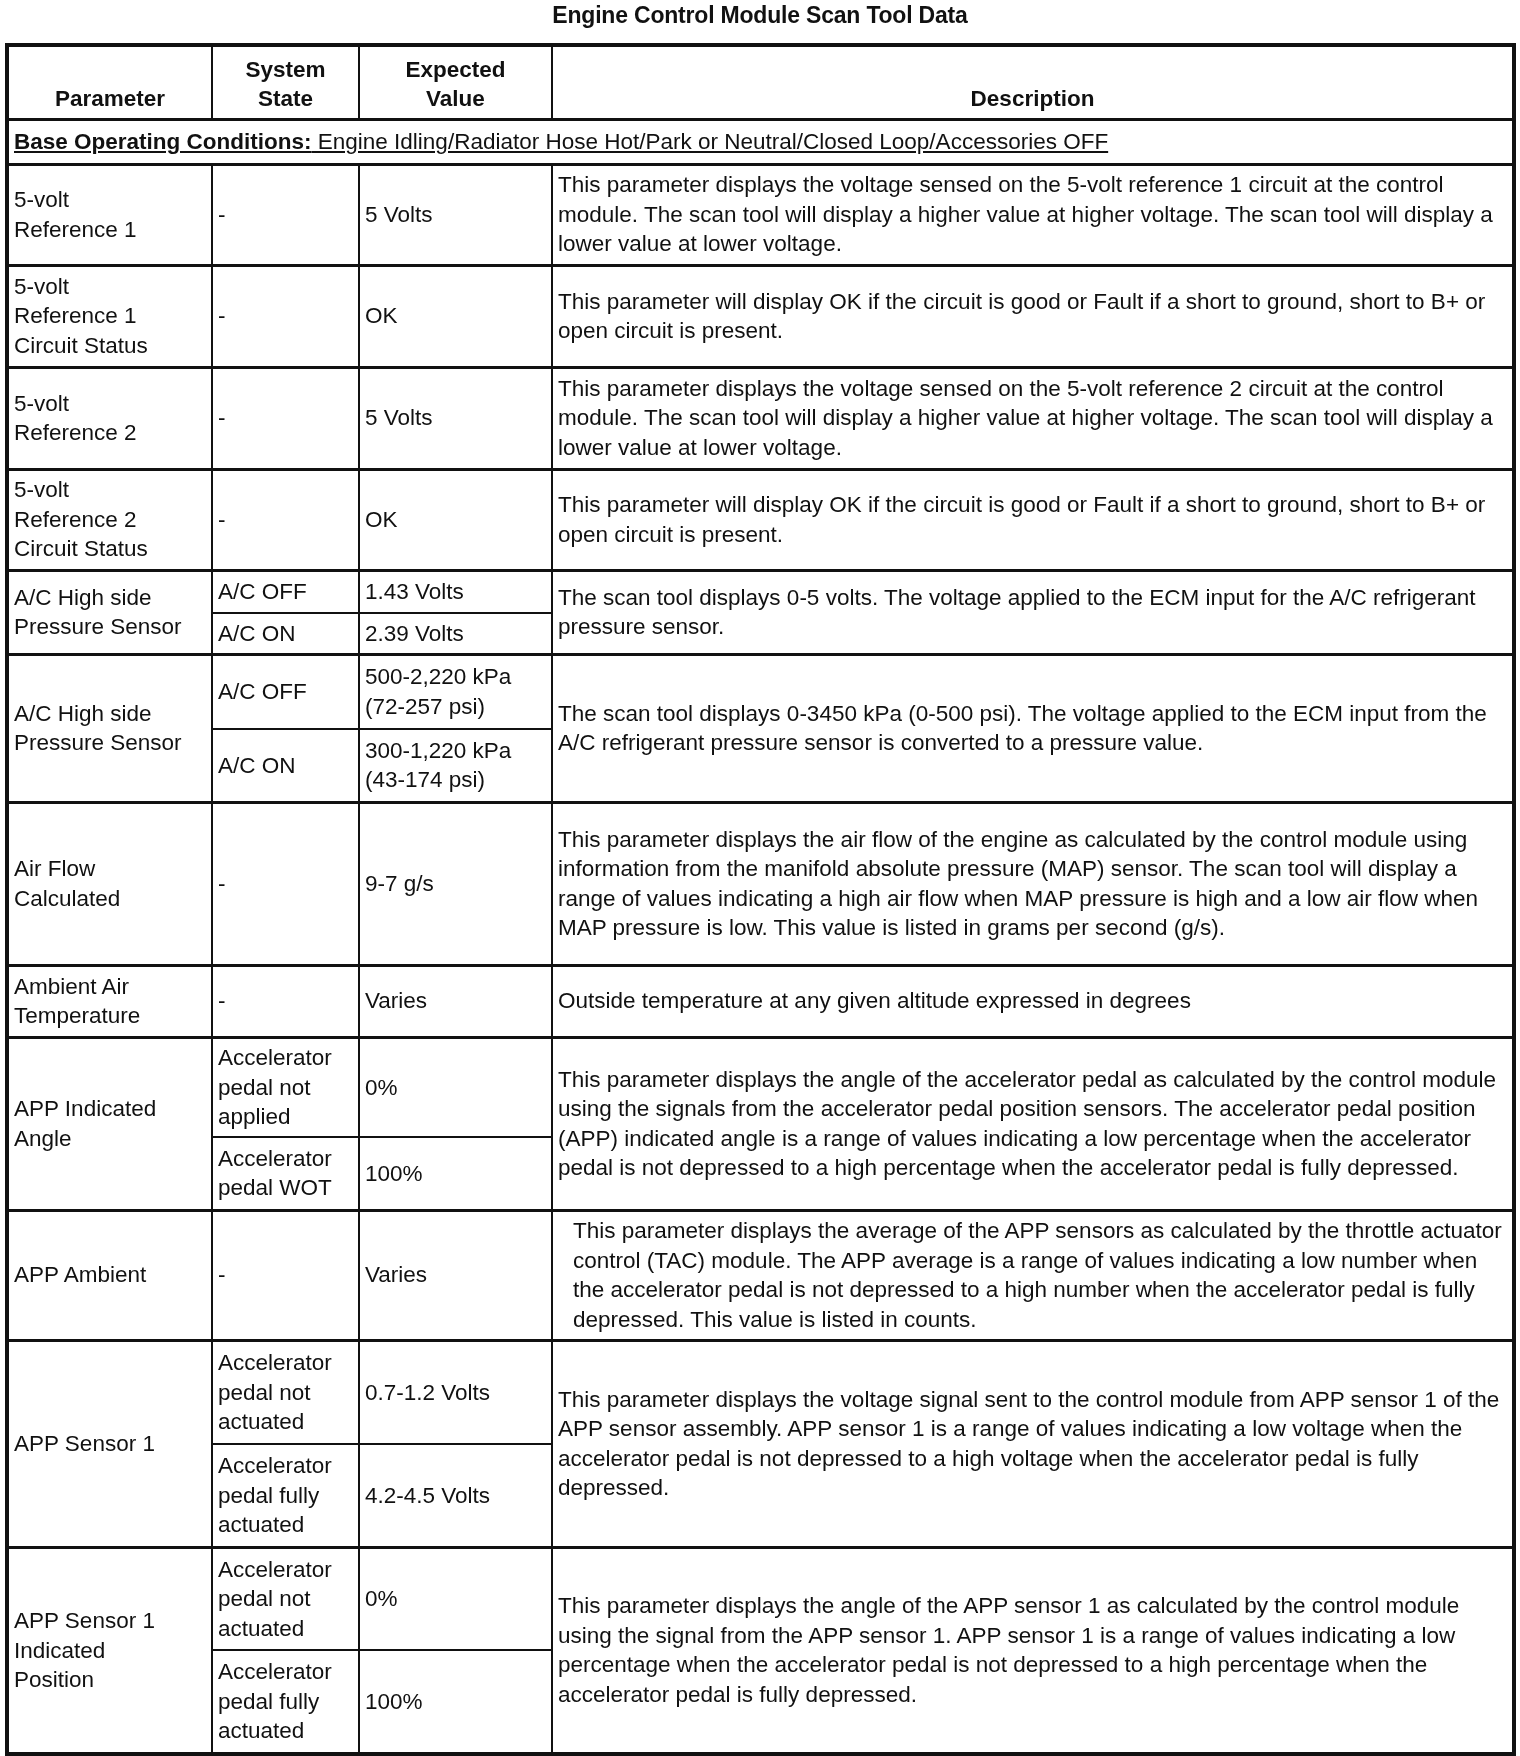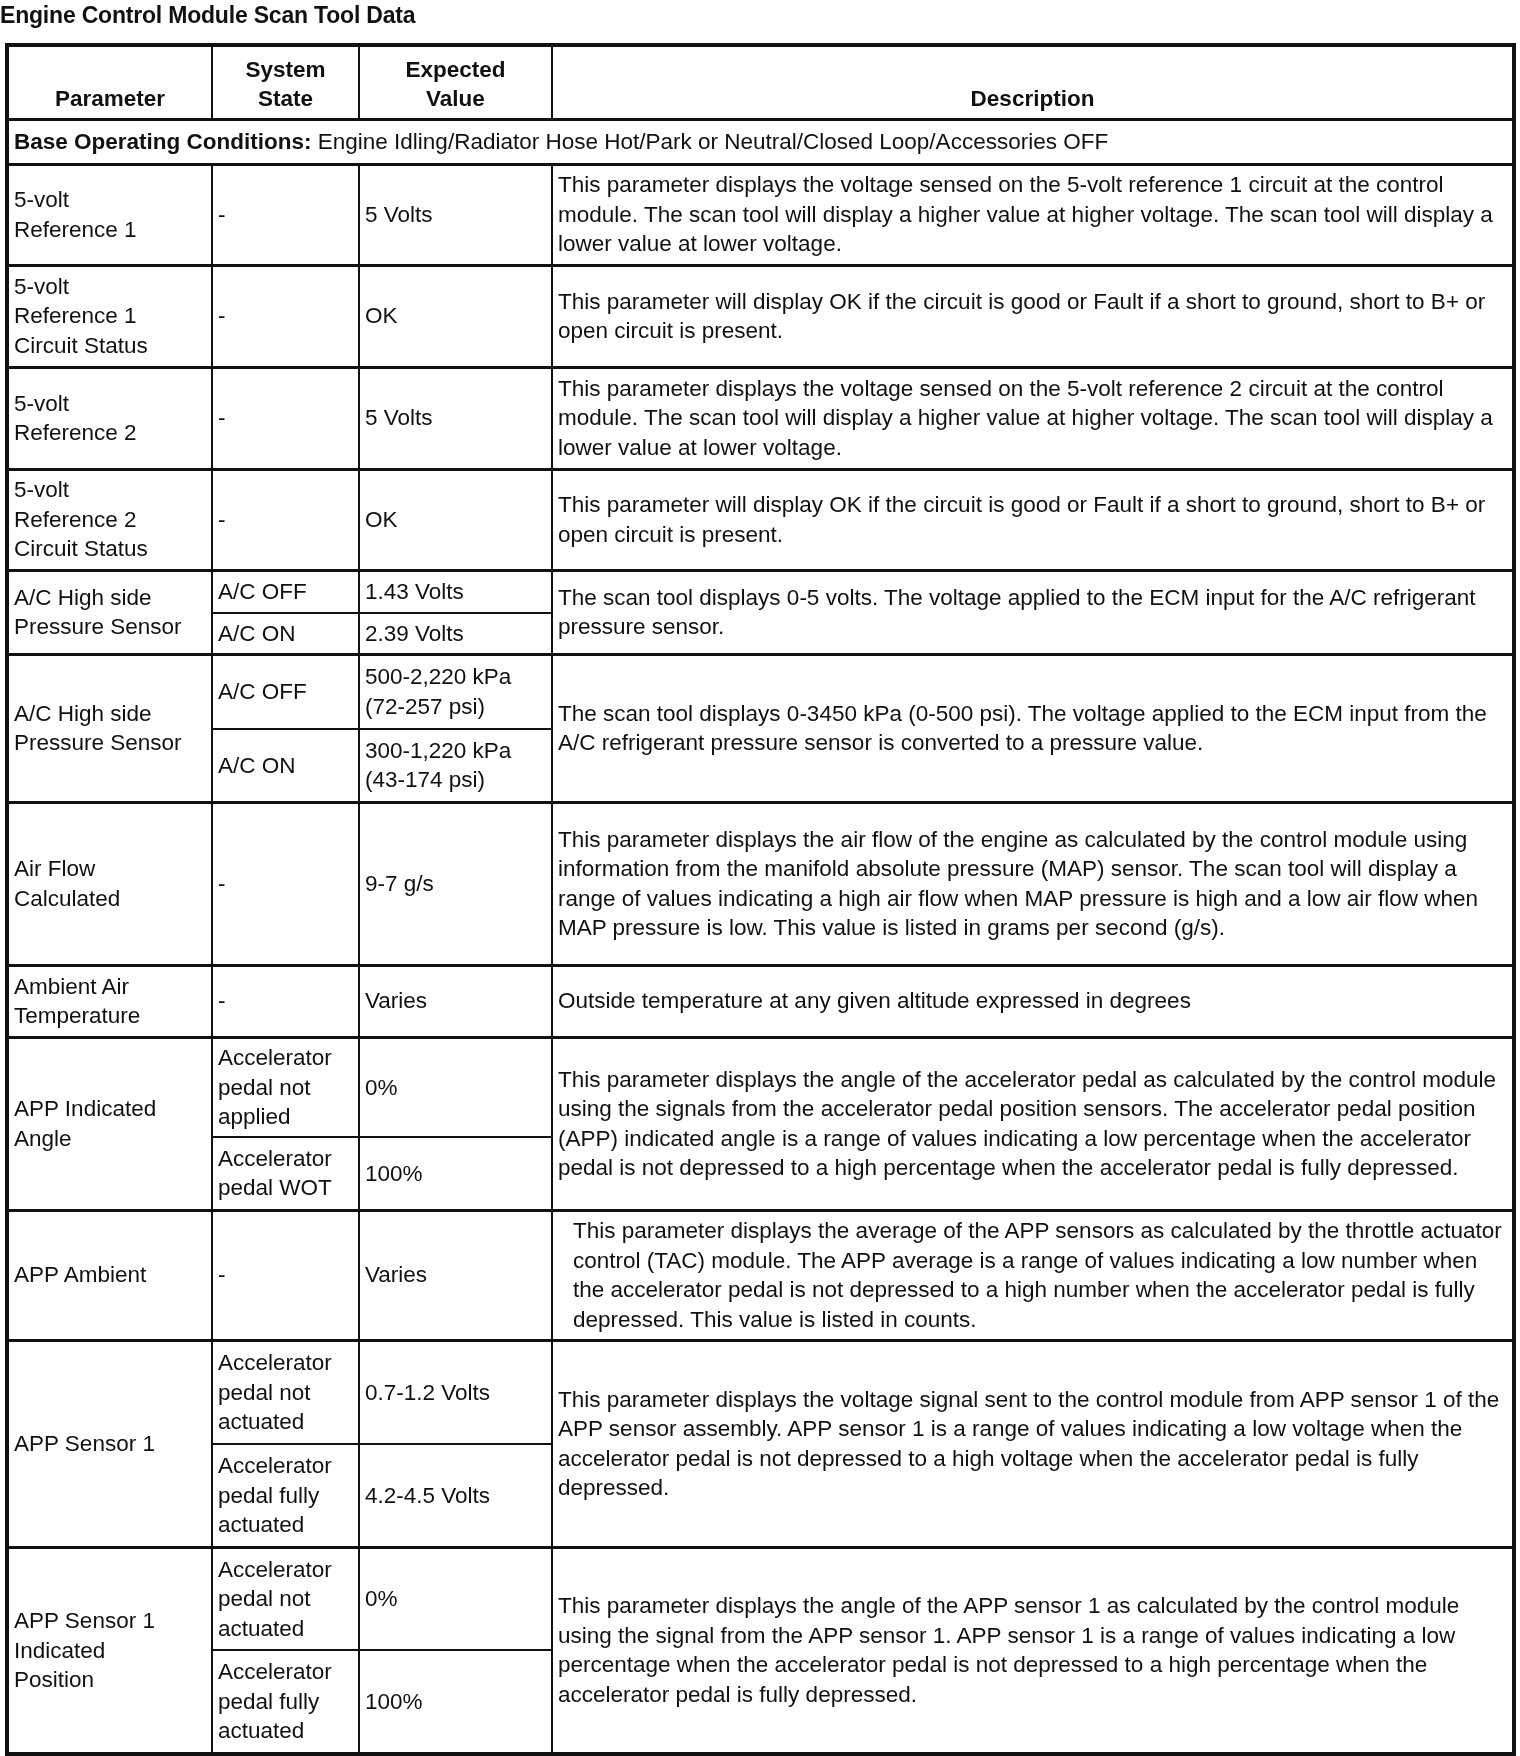--- a/index.html
+++ b/index.html
@@ -1,32 +1,32 @@
 <!DOCTYPE html>
 <html><head>
 <meta charset="utf-8">
 <style>
   html, body { margin:0; padding:0; background:#ffffff; }
   body { width:1520px; height:1756px; position:relative; overflow:hidden;
          font-family:"Liberation Sans", sans-serif; color:#111; }
-  .title { position:absolute; left:0; top:0; width:1520px; text-align:left;
+  .title { position:absolute; left:0; top:0; width:1520px; text-align:center;
            font-weight:bold; font-size:23px; line-height:30px; letter-spacing:-0.2px; }
   table.scan { position:absolute; left:5px; top:43px; width:1511px;
                border-collapse:collapse; table-layout:fixed;
                border:4px solid #111; font-size:22.5px; line-height:29.5px; }
   table.scan col.c1 { width:205px; }
   table.scan col.c2 { width:147px; }
   table.scan col.c3 { width:193px; }
   table.scan col.c4 { width:auto; }
   table.scan th, table.scan td { border:2px solid #111; padding:0 5px; vertical-align:middle; text-align:left; font-weight:normal; }
   table.scan th { font-weight:bold; text-align:center; vertical-align:bottom; padding-bottom:4px; }
   table.scan th.desc { }
   tr.hdr { height:74px; }
   tr.hdr th { border-bottom:3px solid #111; }
-  tr.base td { height:42px; border-bottom:3px solid #111; }
+  tr.base td { height:42px; border-bottom:3px solid #111;text-decoration:underline; }
   tr.base b { font-weight:bold; }
   tr.group-end td { border-bottom:3px solid #111; }
   td.sub-top { border-bottom:2px solid #111; }
   .pre { white-space:pre-line; }
 </style>
 </head>
 <body>
 
 <div class="title">Engine Control Module Scan Tool Data</div>
 

